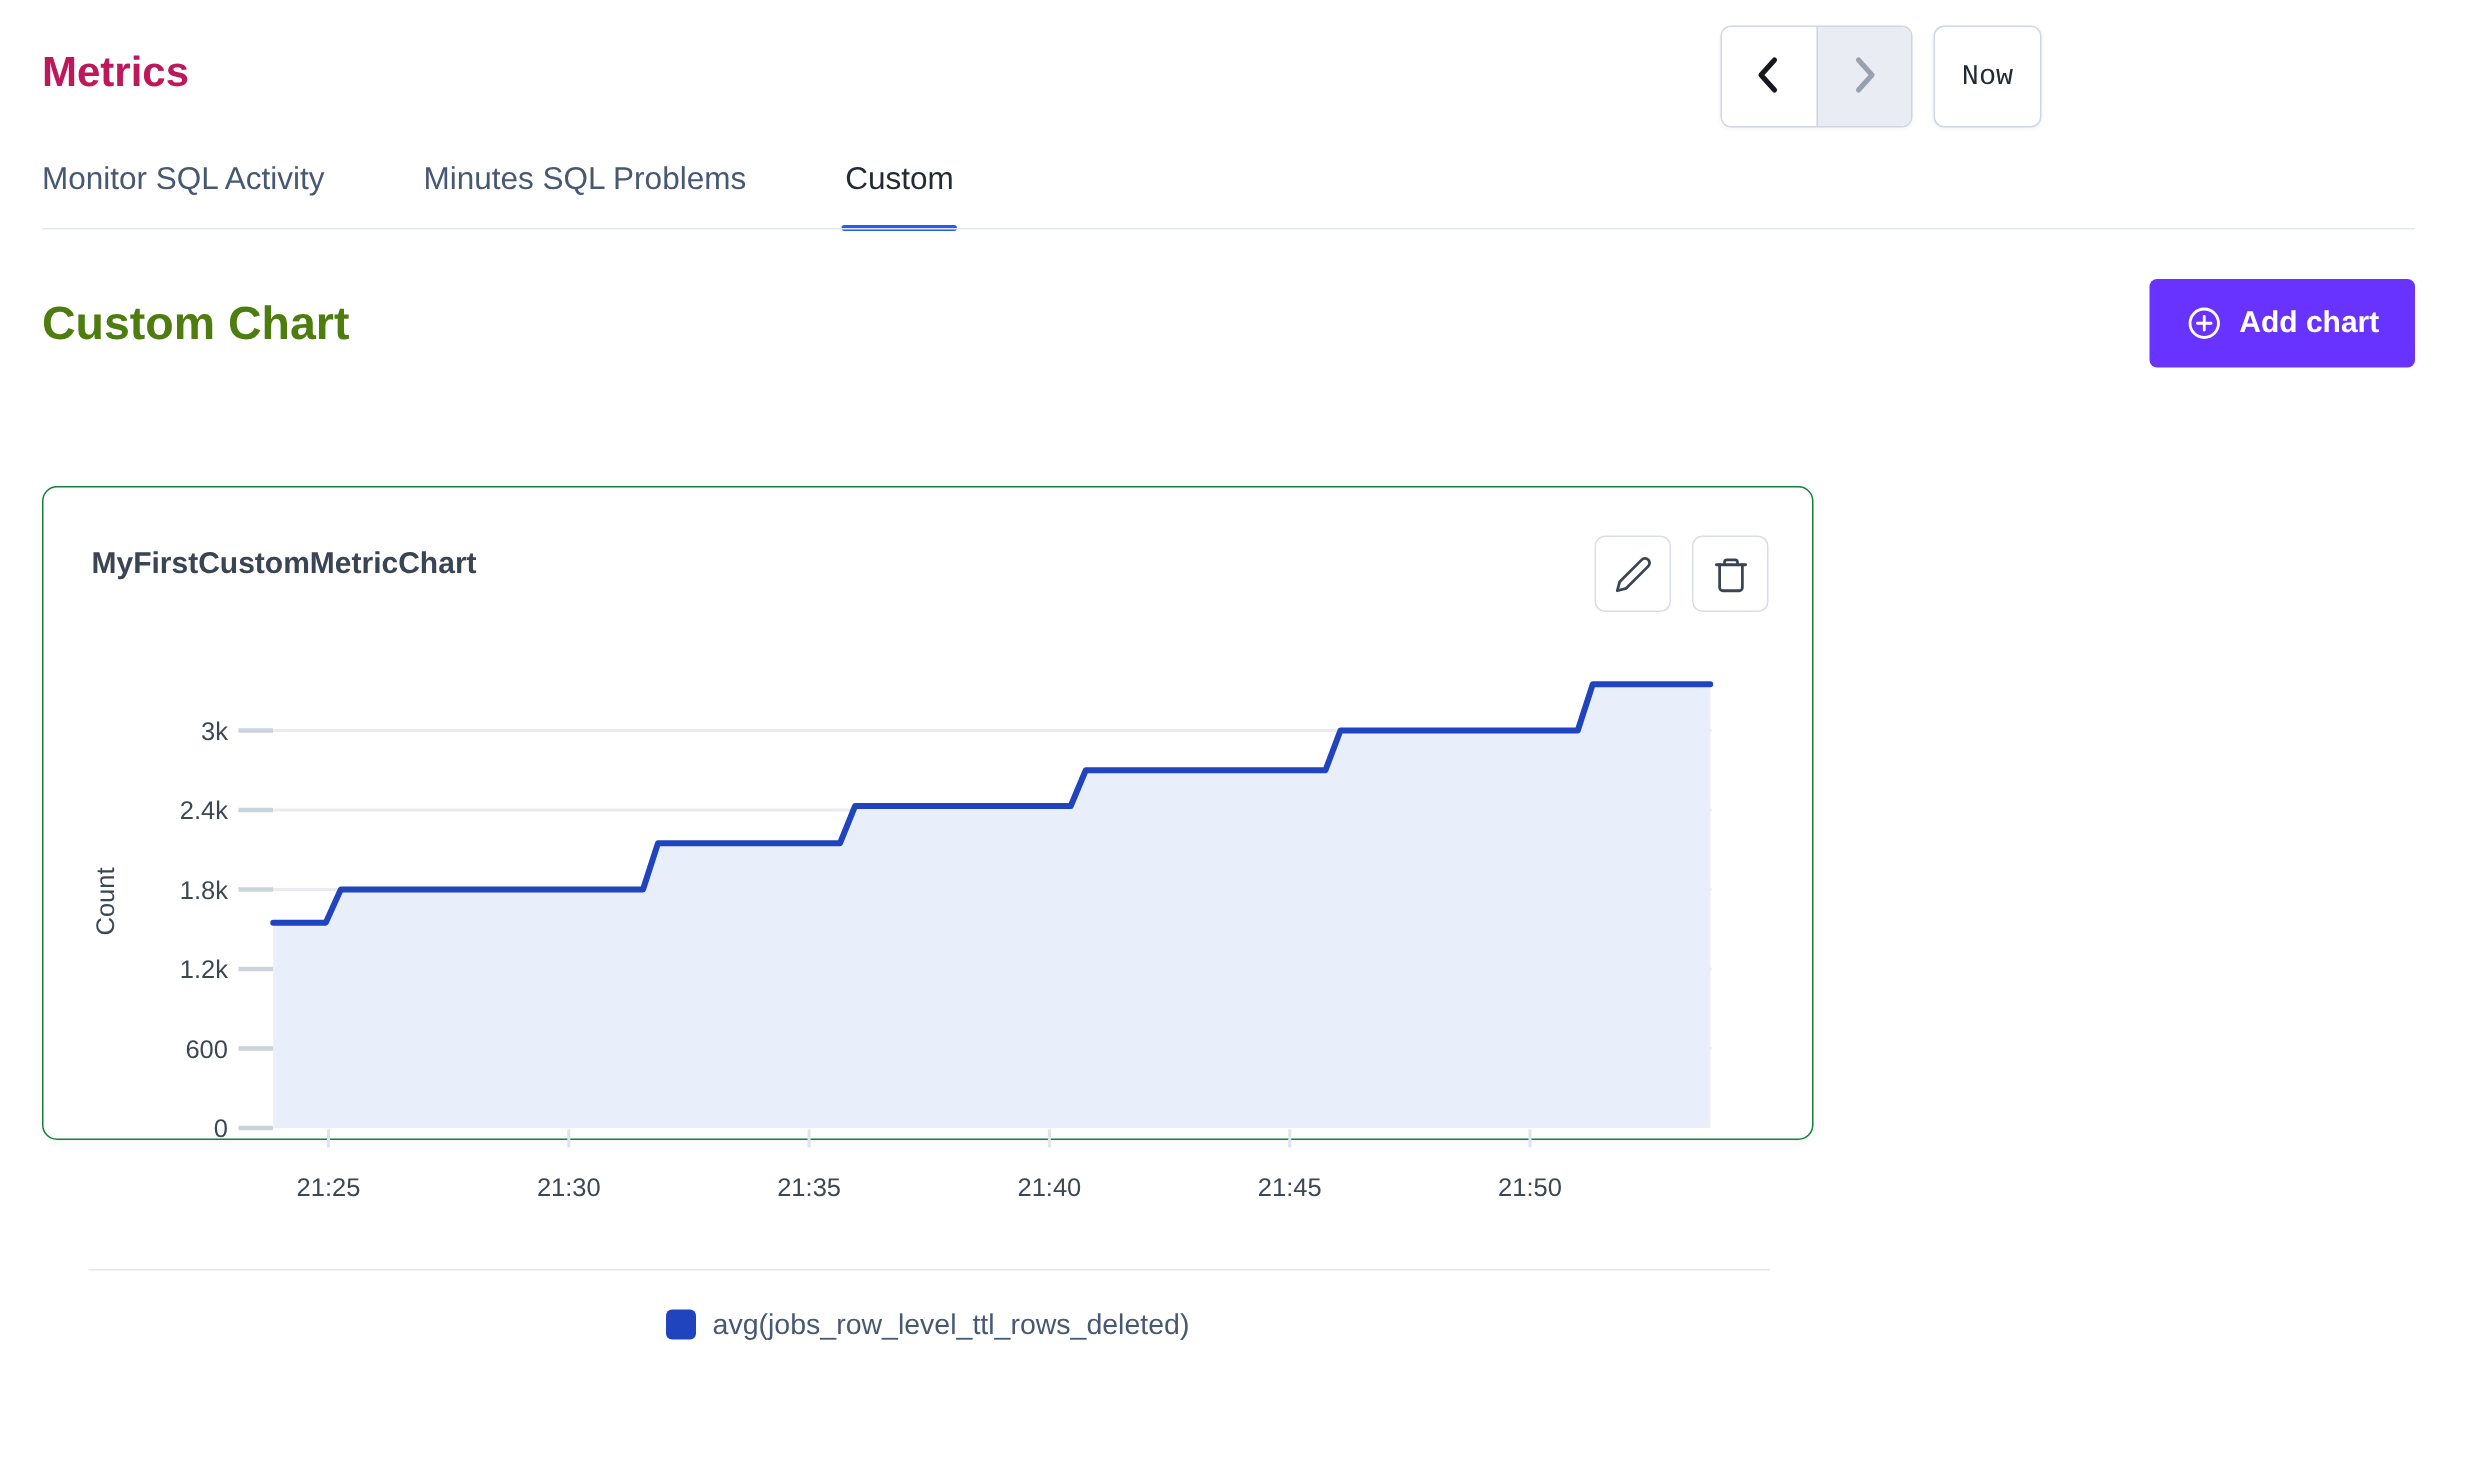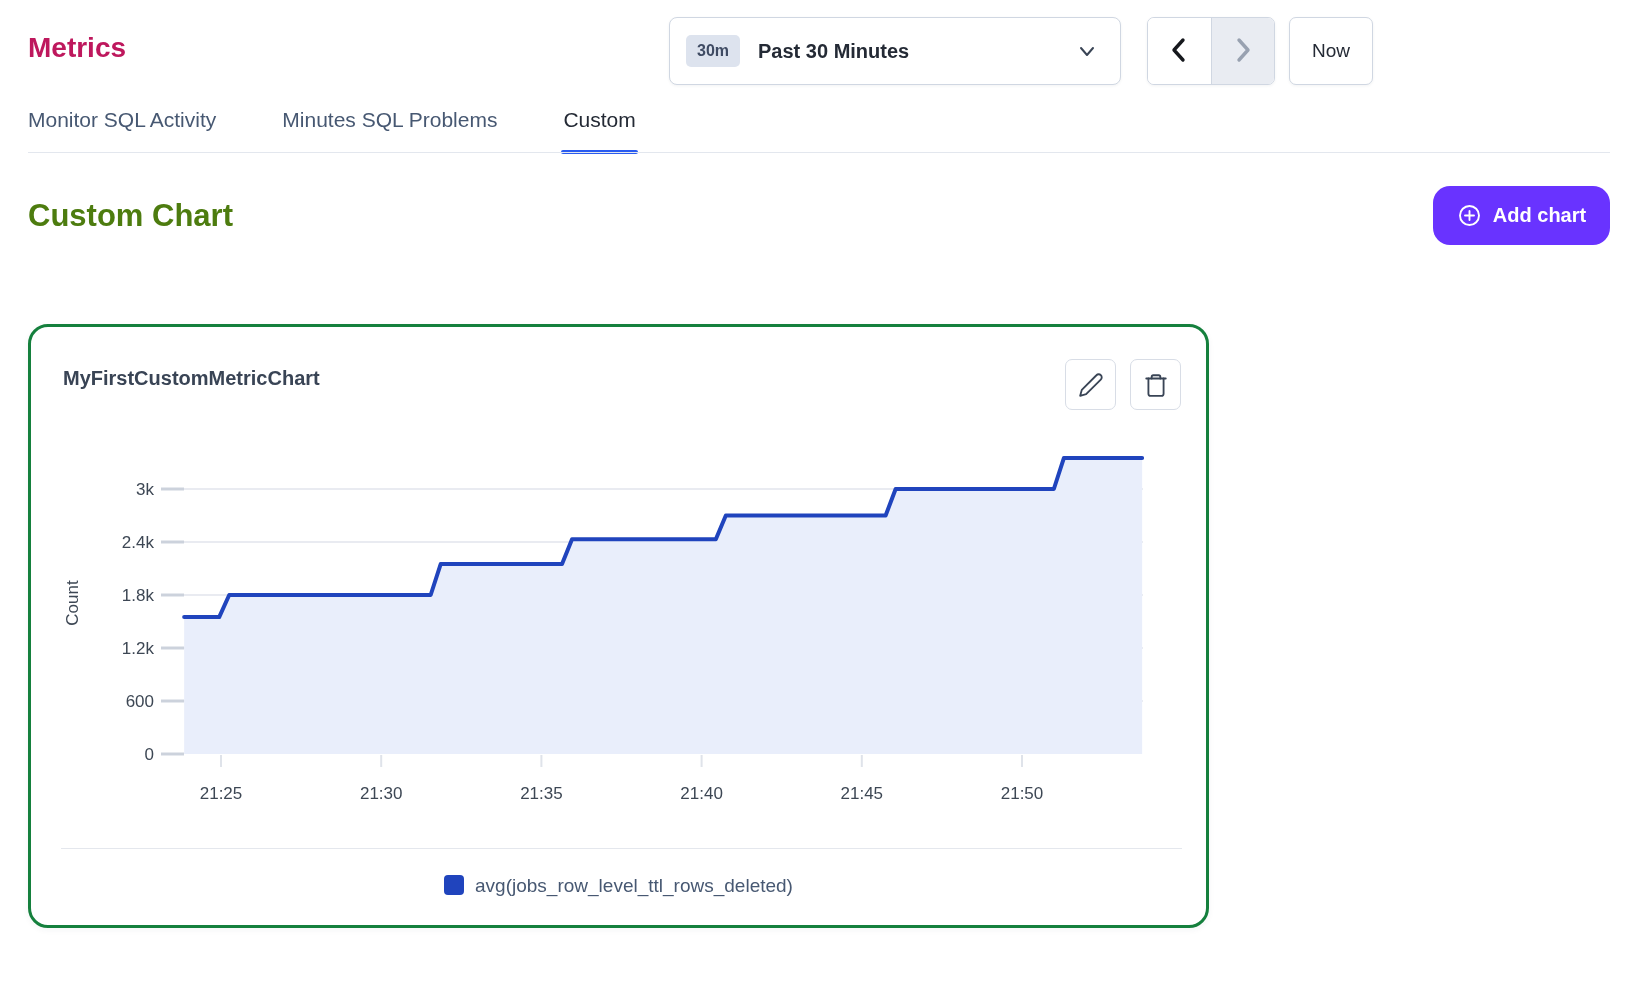--- a/index.html
+++ b/index.html
@@ -24,51 +24,51 @@
 
   .arrow-group {
     position: absolute; left: 1147px; top: 17px; height: 68px; width: 128px;
     border: 1px solid #d0d7e2; border-radius: 7px; overflow: hidden; display: flex;
     box-shadow: 0 1px 3px rgba(40,50,70,0.06); background: #fff;
   }
   .arrow-btn { flex: 1; display: flex; align-items: center; justify-content: center; background: #fff; cursor: pointer; border: none; }
   .arrow-btn.next { background: #e9ecf2; border-left: 1px solid #d0d7e2; cursor: default; }
 
   .now-btn {
-    position: absolute; left: 1289px; top: 17px; height: 68px; width: 84px;
+    position: absolute; left: 1289px; top: 17px; height: 68px; width: 72px;
     background: #fff; border: 1px solid #d0d7e2; border-radius: 7px;
-    font-size: 19px; color: #242a35; font-family: Liberation Sans, sans-serif;
+    font-size: 19px; color: #242a35; font-family: Liberation Mono, monospace;
     box-shadow: 0 1px 3px rgba(40,50,70,0.06); cursor: pointer;
   }
 
   
   .tabs { position: absolute; left: 28px; top: 108px; display: flex; gap: 66px; }
   .tab { font-size: 21px; color: #475872; padding-bottom: 22px; cursor: pointer; position: relative; }
   .tab.active { color: #242a35; }
   .tab.active::after {
     content: ""; position: absolute; left: -2px; right: -2px; bottom: 0; height: 4px;
     background: var(--accent, #2a5bf0); border-radius: 2px;
   }
   .tabs-divider { position: absolute; left: 28px; top: 152px; width: 1582px; height: 1px; background: #e3e7ee; }
 
   .section-title { position: absolute; left: 28px; top: 198px; font-size: 31px; font-weight: 700; color: #4d7c0f; }
   .section-sub { position: absolute; left: 28px; top: 256px; font-size: 19px; color: #475872; }
   .learn-more { color: #2a5bf0; font-weight: 600; text-decoration: none; cursor: pointer; }
 
   .add-chart-btn {
     position: absolute; left: 1433px; top: 186px; width: 177px; height: 59px;
-    background: #6933ff; border: none; border-radius: 17px; color: #fff;
+    background: #6933ff; border: none; border-radius: 5px; color: #fff;
     font-size: 20px; font-weight: 600; font-family: inherit; cursor: pointer;
     display: flex; align-items: center; justify-content: center; gap: 11px;
   }
 
   
   .card {
-    position: absolute; left: 28px; top: 324px; width: 1181px; height: 604px;
-    background: #fff; border: 3px solid #15803d; border-radius: 20px;
+    position: absolute; left: 28px; top: 324px; width: 1181px; height: 436px;
+    background: #fff; border: 1px solid #15803d; border-radius: 10px;
     box-shadow: 0 2px 6px rgba(40,50,70,0.05);
   }
   .card-title { position: absolute; left: 32px; top: 40px; font-size: 20px; font-weight: 600; color: #394455; }
   .icon-btn {
     position: absolute; top: 32px; width: 51px; height: 51px; background: #fff;
     border: 1px solid #d8dde6; border-radius: 7px; cursor: pointer;
     display: flex; align-items: center; justify-content: center;
   }
   .icon-btn.edit { left: 1034px; }
   .icon-btn.delete { left: 1099px; }
@@ -80,29 +80,20 @@
   .legend-swatch { width: 20px; height: 20px; border-radius: 4px; }
   .legend-label { font-size: 19px; color: #475872; }
 </style>
 </head>
 <body>
 
 <div id="app">
 
   <div class="page-title">Metrics</div>
 
-  <div class="time-select">
-    <span class="range-badge">30m</span>
-    <span class="range-label">Past 30 Minutes</span>
-    <span class="caret">
-      <svg width="22" height="22" viewBox="0 0 22 22" fill="none">
-          <polyline points="5,8 11,15 17,8" stroke="#394455" stroke-width="2" stroke-linecap="round" stroke-linejoin="round"></polyline>
-        </svg>
-    </span>
-  </div>
 
   <div class="arrow-group">
     <button class="arrow-btn prev" aria-label="previous">
       <span>
         <svg width="24" height="28" viewBox="0 0 24 28" fill="none">
             <polyline points="16,4 7,14 16,24" stroke="#16181d" stroke-width="3.4" stroke-linecap="round" stroke-linejoin="round"></polyline>
           </svg>
       </span>
     </button>
     <button class="arrow-btn next" aria-label="next">

